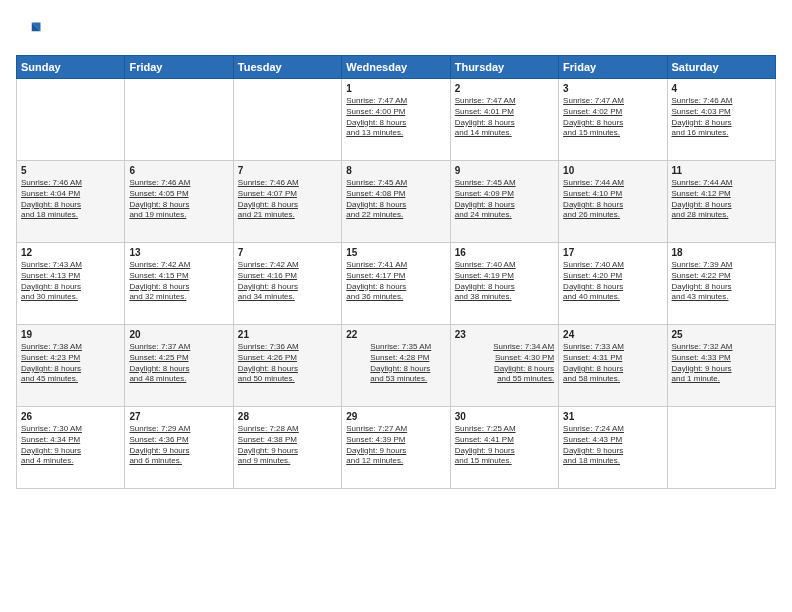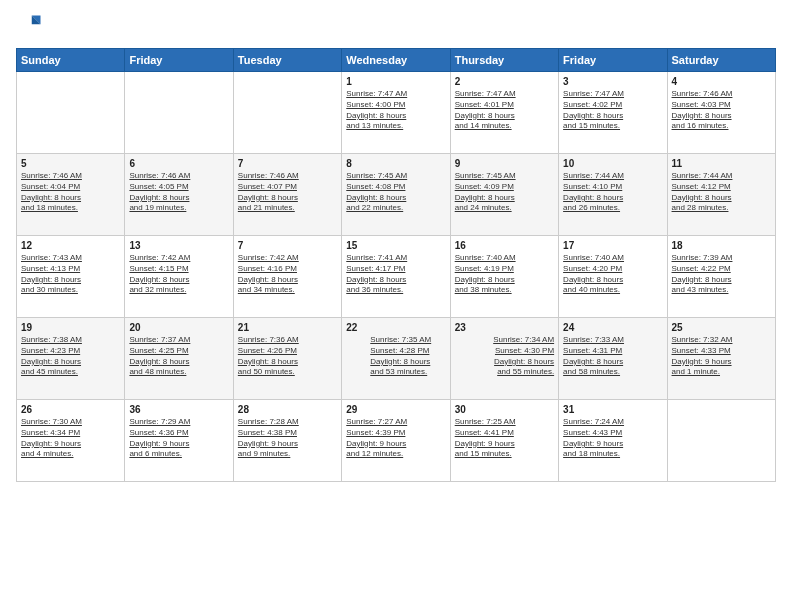--- a/index.html
+++ b/index.html
@@ -6,21 +6,21 @@
     body {
       width: 792px;
       height: 612px;
       font-family: Arial, sans-serif;
       background: #fff;
       overflow: hidden;
     }
     .page {
       width: 792px;
       height: 612px;
-      padding: 12px 16px;
+      padding: 19px 16px;
     }
     .header {
       display: flex;
       justify-content: space-between;
       align-items: flex-start;
       margin-bottom: 8px;
     }
     .logo {
       display: flex;
       align-items: center;
@@ -312,21 +312,21 @@
         </tr>
         <tr>
           <td>
             <div class="day-number">26</div>
             <div class="cell-text" style="white-space: pre-line;">Sunrise: 7:30 AM
 Sunset: 4:34 PM
 Daylight: 9 hours
 and 4 minutes.</div>
           </td>
           <td>
-            <div class="day-number">36</div>
+            <div class="day-number">27</div>
             <div class="cell-text" style="white-space: pre-line;">Sunrise: 7:29 AM
 Sunset: 4:36 PM
 Daylight: 9 hours
 and 6 minutes.</div>
           </td>
           <td>
             <div class="day-number">28</div>
             <div class="cell-text" style="white-space: pre-line;">Sunrise: 7:28 AM
 Sunset: 4:38 PM
 Daylight: 9 hours

